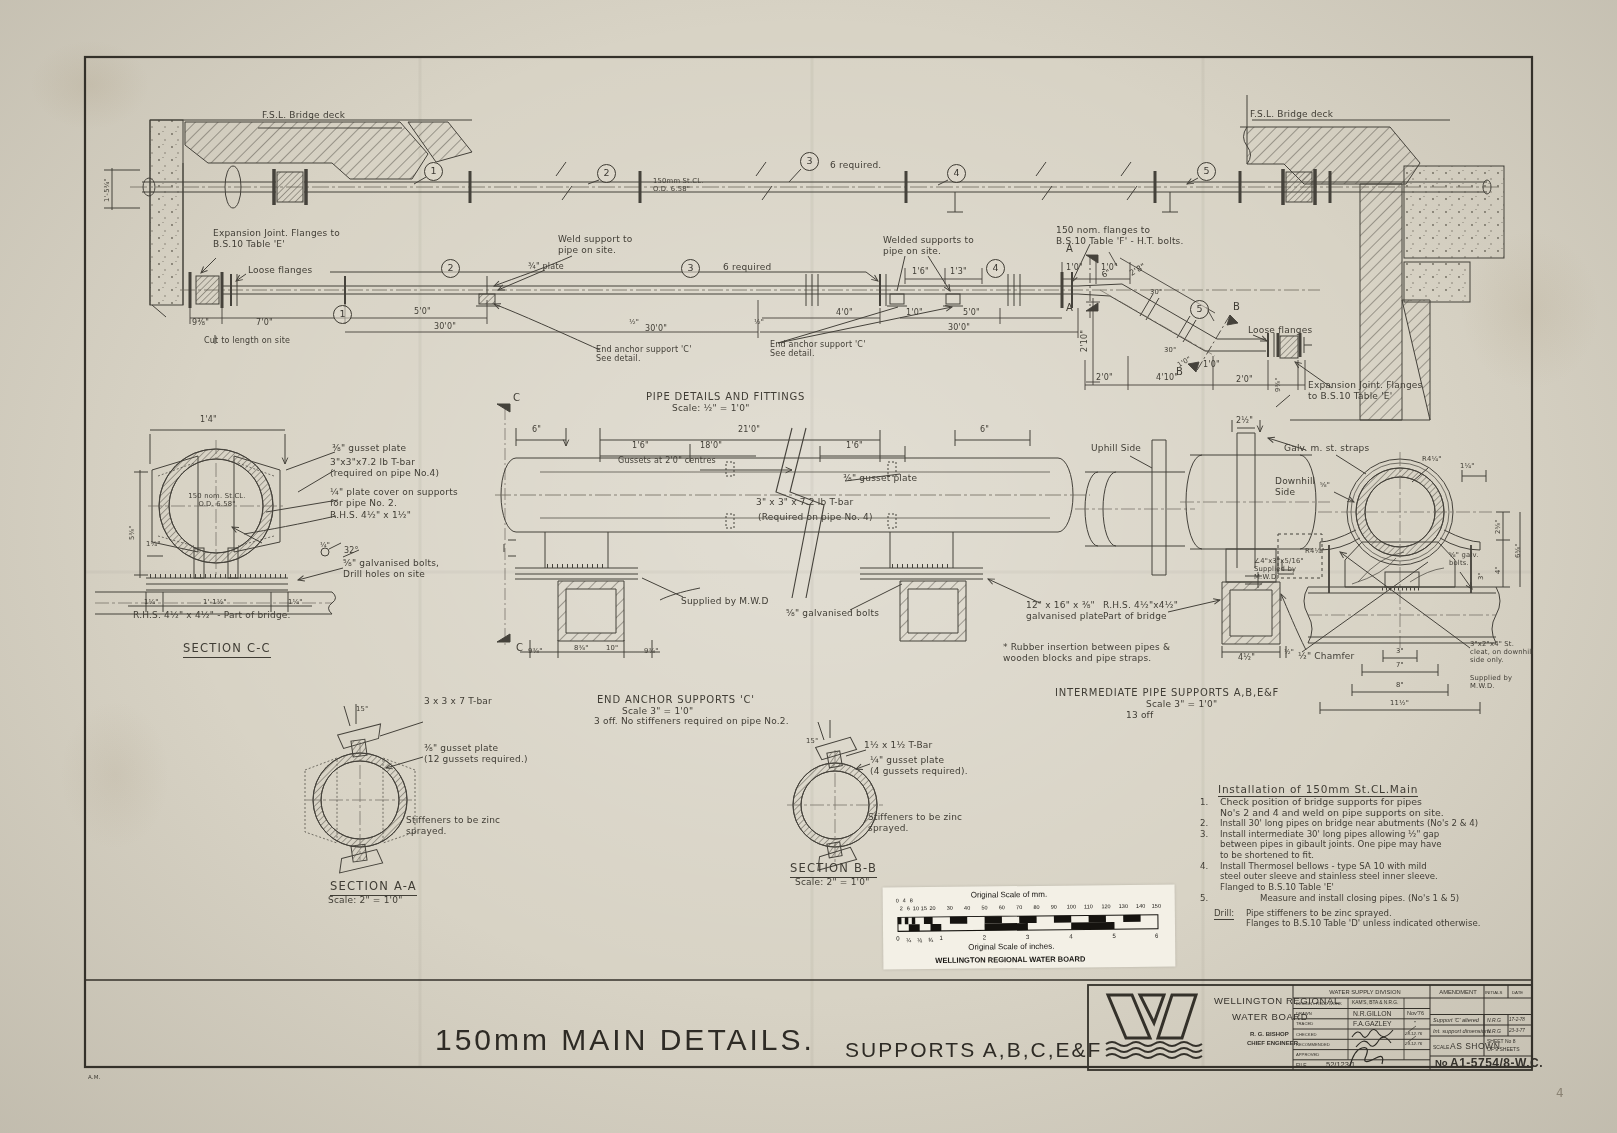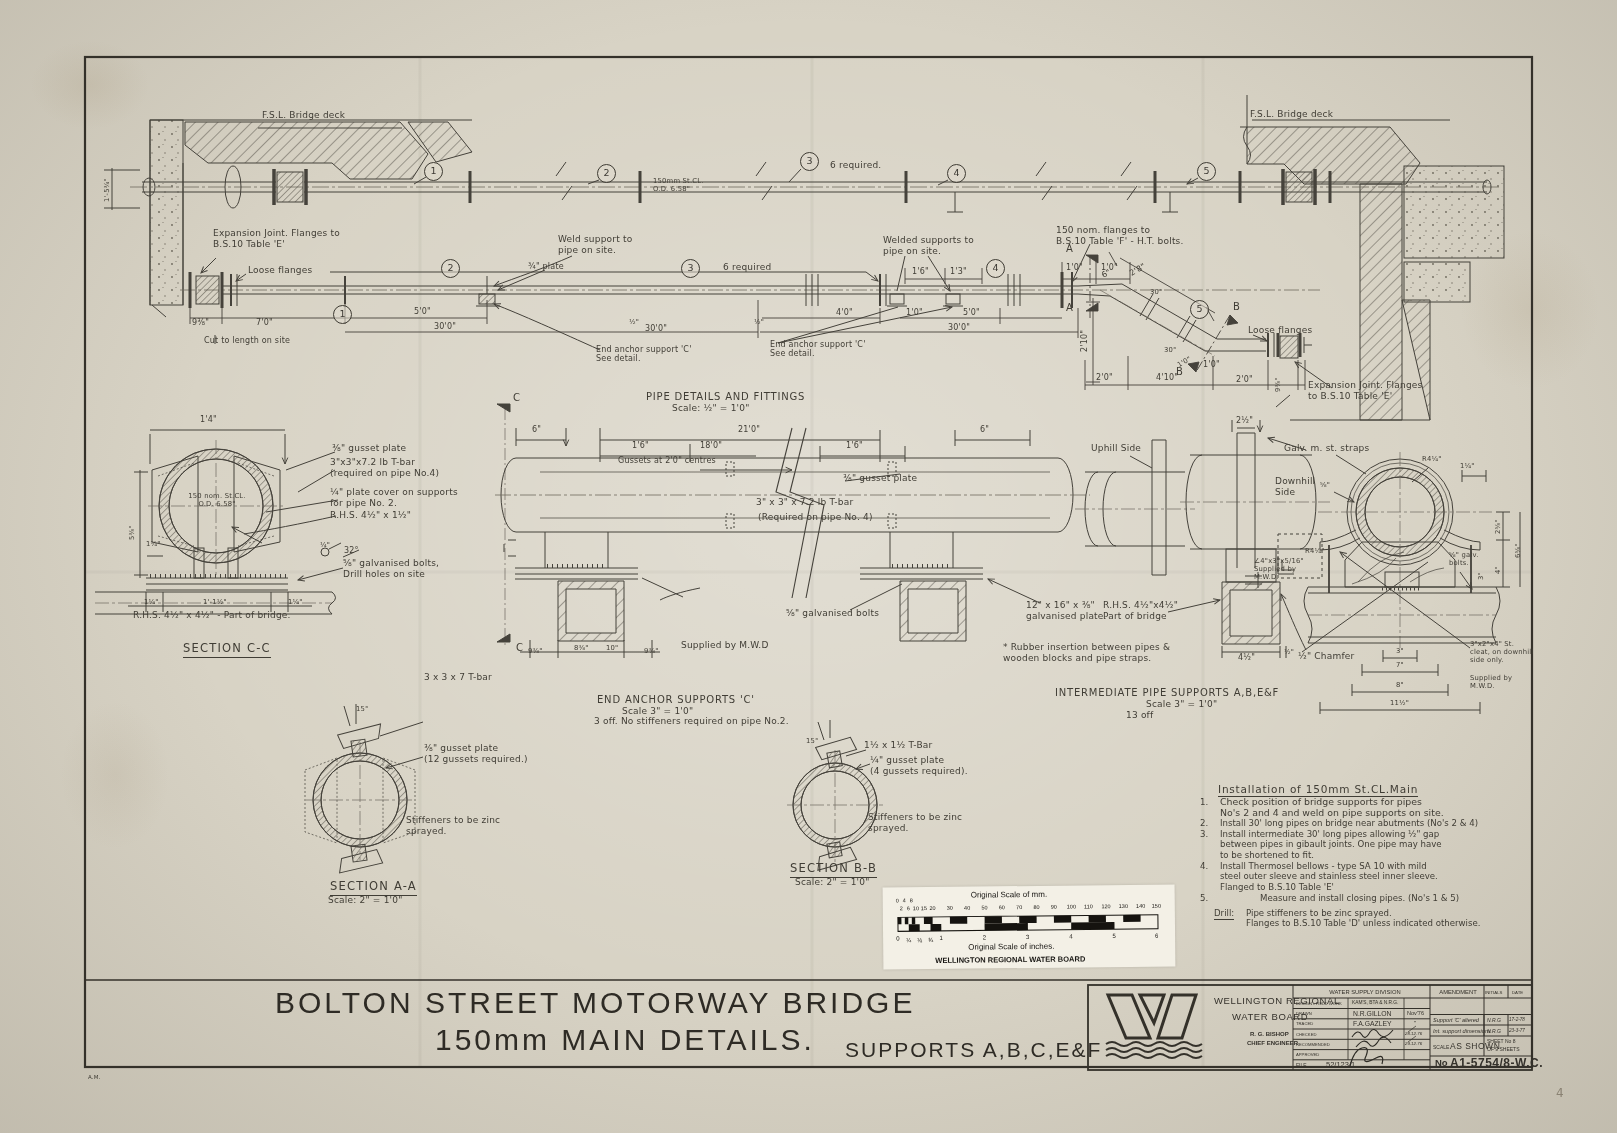--- a/index.html
+++ b/index.html
@@ -398,21 +398,21 @@
   <div class="lbl dm" style="left:532px;top:425px;">6"</div>
   <div class="lbl dm" style="left:738px;top:425px;">21'0"</div>
   <div class="lbl dm" style="left:632px;top:441px;">1'6"</div>
   <div class="lbl dm" style="left:700px;top:441px;">18'0"</div>
   <div class="lbl dm" style="left:846px;top:441px;">1'6"</div>
   <div class="lbl dm" style="left:980px;top:425px;">6"</div>
   <div class="lbl dm" style="left:618px;top:456px;">Gussets at 2'0" centres</div>
   <div class="lbl" style="left:843px;top:473px;">⅜" gusset plate</div>
   <div class="lbl" style="left:756px;top:497px;">3" x 3" x 7.2 lb  T-bar</div>
   <div class="lbl" style="left:758px;top:512px;">(Required on pipe No. 4)</div>
-  <div class="lbl" style="left:681px;top:596px;margin-top:44px;">Supplied by M.W.D</div>
+  <div class="lbl" style="left:681px;top:596px;">Supplied by M.W.D</div>
   <div class="lbl" style="left:786px;top:608px;">⅝" galvanised bolts</div>
   <div class="lbl" style="left:1026px;top:600px;">12" x 16" x ⅜"
 galvanised plate.</div>
   <div class="lbl sm" style="left:528px;top:647px;">9⅜"</div>
   <div class="lbl sm" style="left:574px;top:644px;">8⅜"</div>
   <div class="lbl sm" style="left:606px;top:644px;">10"</div>
   <div class="lbl sm" style="left:644px;top:647px;">9⅜"</div>
   <div class="lbl md" style="left:597px;top:694px;">END  ANCHOR  SUPPORTS  'C'</div>
   <div class="lbl" style="left:622px;top:706px;">Scale  3" = 1'0"</div>
   <div class="lbl" style="left:594px;top:716px;">3 off.  No stiffeners required on pipe No.2.</div>
@@ -450,21 +450,21 @@
 M.W.D.</div>
   <div class="lbl sm" style="left:1396px;top:647px;">3"</div>
   <div class="lbl sm" style="left:1396px;top:661px;">7"</div>
   <div class="lbl sm" style="left:1396px;top:681px;">8"</div>
   <div class="lbl sm" style="left:1390px;top:699px;">11½"</div>
   <div class="lbl md" style="left:1055px;top:687px;">INTERMEDIATE  PIPE  SUPPORTS  A,B,E&amp;F</div>
   <div class="lbl" style="left:1146px;top:699px;">Scale  3" = 1'0"</div>
   <div class="lbl" style="left:1126px;top:710px;">13 off</div>
 
   <div class="lbl sm" style="left:356px;top:705px;">15°</div>
-  <div class="lbl" style="left:424px;top:672px;">3 x 3 x 7  T-bar</div>
+  <div class="lbl" style="left:424px;top:696px;">3 x 3 x 7  T-bar</div>
   <div class="lbl" style="left:424px;top:743px;">⅜" gusset plate
 (12 gussets required.)</div>
   <div class="lbl" style="left:406px;top:815px;">Stiffeners to be zinc
 sprayed.</div>
   <div class="lbl st" style="left:330px;top:880px;">SECTION A-A</div>
   <div class="lbl" style="left:328px;top:895px;">Scale: 2" = 1'0"</div>
 
   <div class="lbl sm" style="left:806px;top:737px;">15°</div>
   <div class="lbl" style="left:864px;top:740px;">1½ x 1½  T-Bar</div>
   <div class="lbl" style="left:870px;top:755px;">¼" gusset plate
@@ -543,21 +543,20 @@
         <text x="142.9" y="53" font-size="6">3</text>
         <text x="186.2" y="53" font-size="6">4</text>
         <text x="229.5" y="53" font-size="6">5</text>
         <text x="272" y="53" font-size="6">6</text>
       </g>
     </svg>
     <div class="t" style="left:85px;top:56px;font-size:8px;">Original  Scale of inches.</div>
     <div class="t" style="left:52px;top:69px;font-size:7.5px;font-weight:bold;">WELLINGTON  REGIONAL  WATER  BOARD</div>
   </div>
 
-  <div class="lbl big" style="left:275px;top:985px;">BOLTON STREET MOTORWAY BRIDGE</div>
   <div class="lbl big" style="left:435px;top:1022px;">150mm MAIN DETAILS.</div>
   <div class="lbl sup" style="left:845px;top:1038px;">SUPPORTS  A,B,C,E&amp;F</div>
   <div class="lbl" style="left:88px;top:1074px;font-size:5.5px;">A.M.</div>
   <div class="lbl" style="left:1556px;top:1086px;font-size:12px;color:#8a8273;">4</div>
 
   <div class="tb" style="left:1300px;top:988.5px;width:130px;text-align:center;font-size:5.8px;">WATER SUPPLY DIVISION</div>
   <div class="tb" style="left:1296px;top:1001px;font-size:4.2px;">DESIGN - FIELD WORK</div>
   <div class="tb" style="left:1350px;top:1000px;font-size:4.8px;background:#c9c4b4;padding:0 2px;">KAM'S, BTA &amp; N.R.G.</div>
   <div class="tb" style="left:1296px;top:1011px;font-size:4.2px;">DRAWN</div>
   <div class="tb" style="left:1353px;top:1009.5px;font-size:6.8px;">N.R.GILLON</div>

